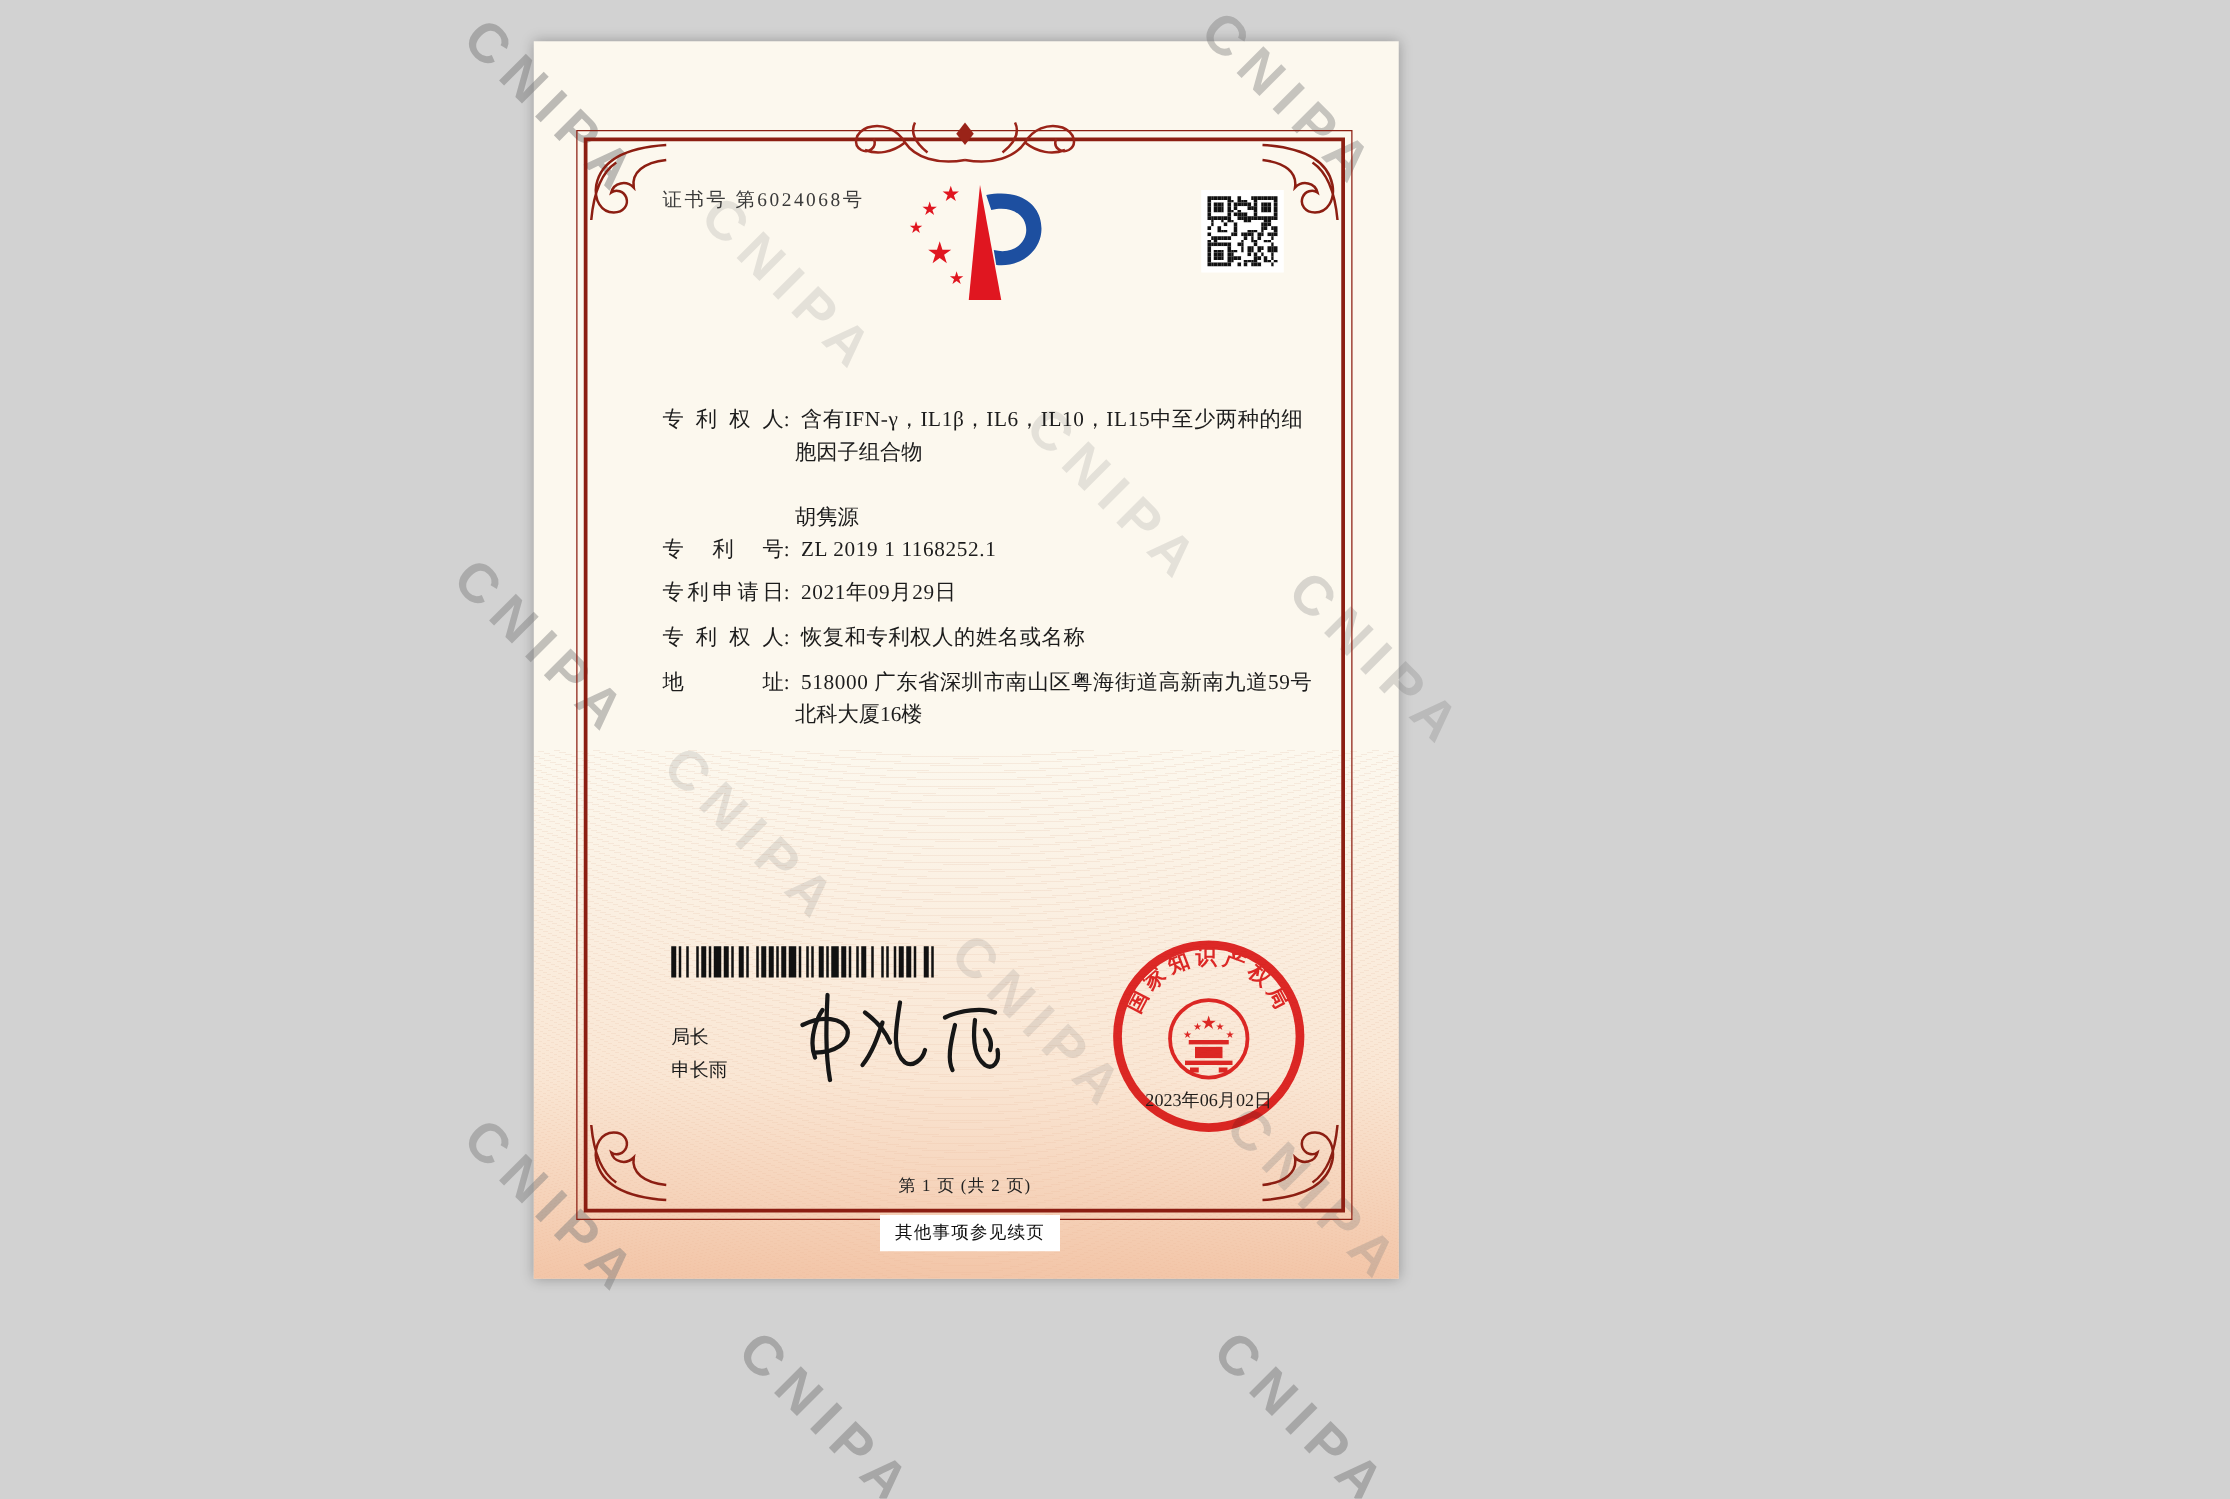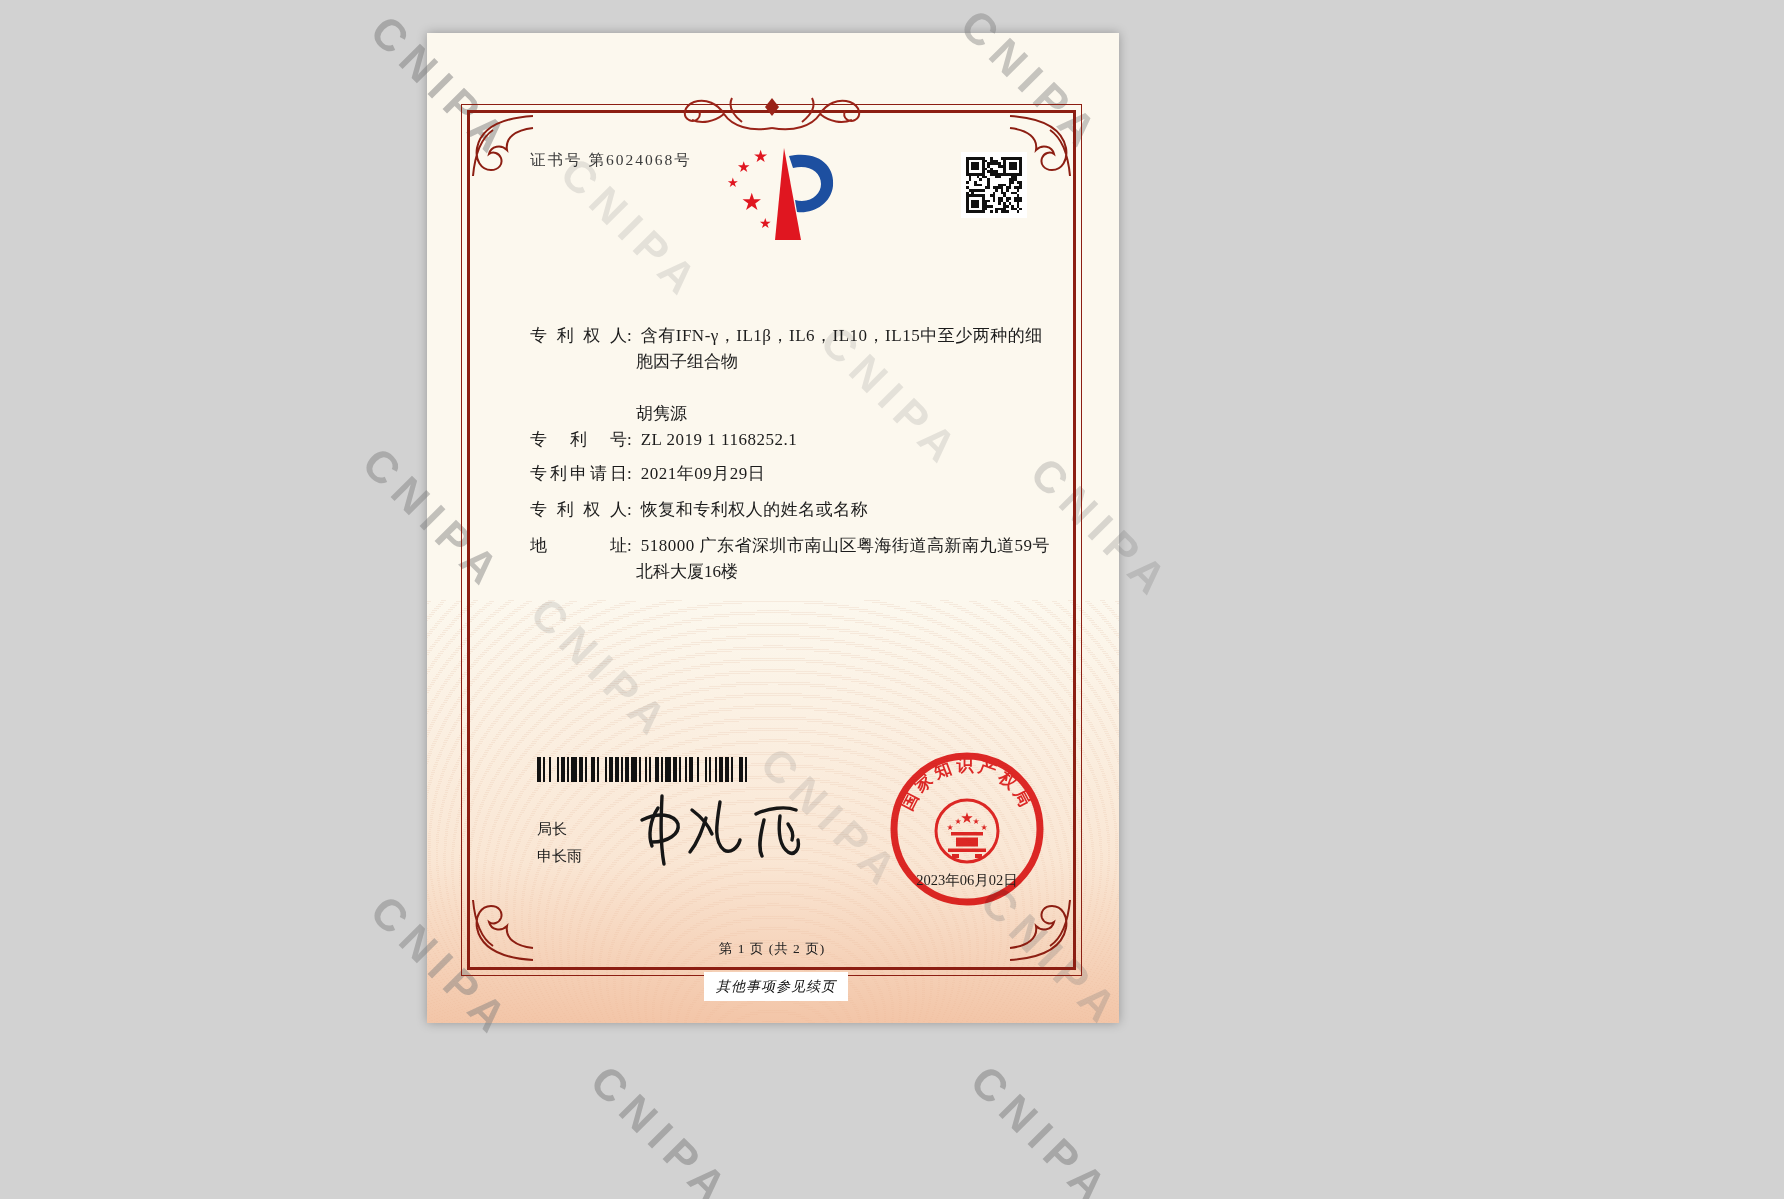--- a/index.html
+++ b/index.html
@@ -70,21 +70,21 @@
   #signature{position:absolute;left:628px;top:788px;z-index:7;}
 
   
   #seal{position:absolute;left:887px;top:749px;width:160px;height:160px;z-index:8;
         mix-blend-mode:multiply;opacity:.95;}
 
   
   #page-info{position:absolute;left:622px;top:940px;width:300px;text-align:center;
              font-size:13.5px;color:#222;z-index:7;letter-spacing:1px;}
   #note-band{position:absolute;left:704px;top:972px;width:144px;height:29px;background:#fff;
-             z-index:7;text-align:center;line-height:29px;font-size:14px;color:#111;letter-spacing:1px;font-style:italic;}
+             z-index:7;text-align:center;line-height:29px;font-size:14px;color:#111;letter-spacing:1px;}
 </style>
 </head>
 <body>
 
 <div id="stage">
 
   <div id="paper"></div>
   <div id="guilloche"></div>
   <div id="watermarks">
       <span class="wm" style="left: 396px; top: 6px; opacity: 0.5;">CNIPA</span>

